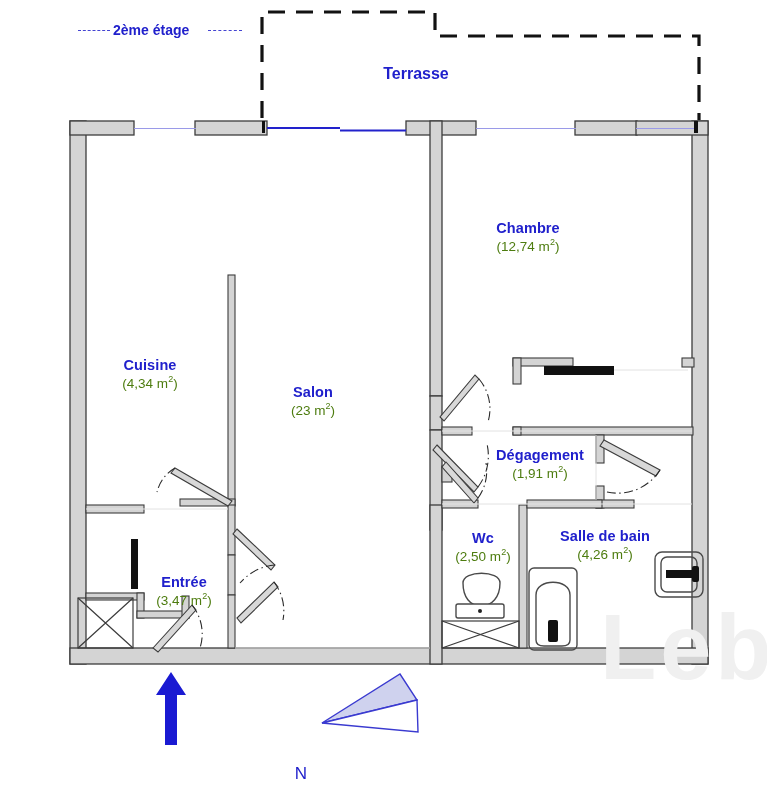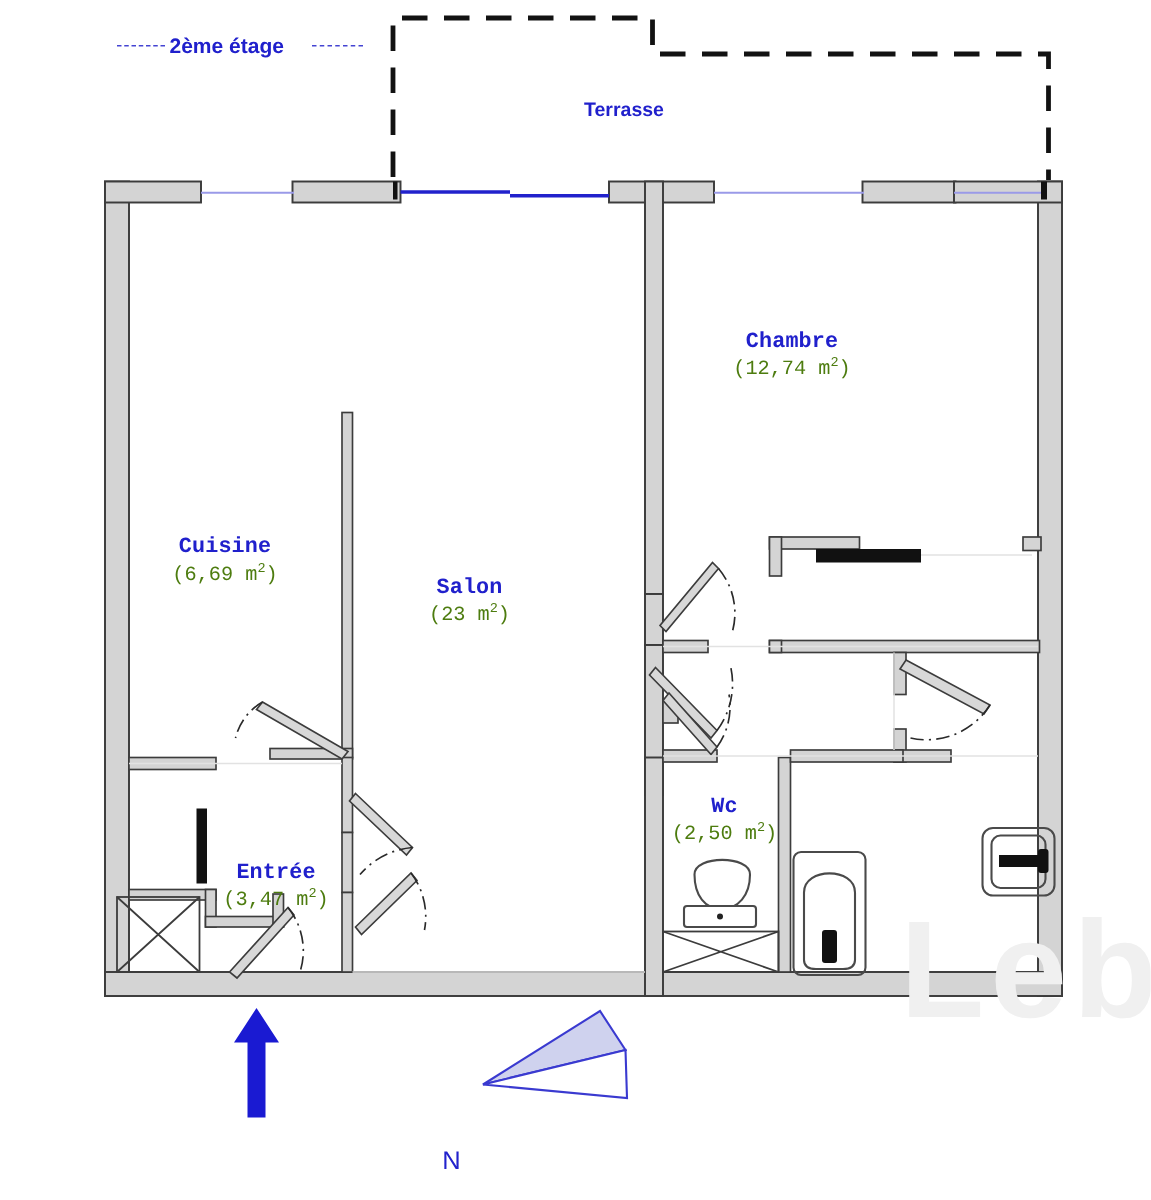--- a/index.html
+++ b/index.html
@@ -33,21 +33,20 @@
     width: 767px;
     height: 800px;
     pointer-events: none;
   }
   .room-label {
     position: absolute;
     text-align: center;
     transform: translate(-50%, 0);
     white-space: nowrap;
     line-height: 1.25;
-    font-family: Liberation Mono, monospace;
   }
   .room-name {
     display: block;
     color: #2020cc;
     font-weight: bold;
     font-size: 14.5px;
     letter-spacing: 0.1px;
   }
   .room-area {
     display: block;
@@ -63,21 +62,21 @@
     position: absolute;
     color: #2020cc;
     font-weight: bold;
     font-size: 14px;
     white-space: nowrap;
   }
   .terrace-title {
     position: absolute;
     color: #2020cc;
     font-weight: bold;
-    font-size: 13px;
+    font-size: 16px;
     white-space: nowrap;
     transform: translate(-50%, 0);
   }
   .north-letter {
     position: absolute;
     color: #2222cc;
     font-size: 17px;
     font-weight: normal;
     transform: translate(-50%, 0);
   }
@@ -289,39 +288,47 @@
   <div class="label-layer">
 
     <div class="dash-rule" style="left:78px; top:30px; width:32px;"></div>
     <div class="floor-title" style="left:113px; top:22px;">2ème étage</div>
     <div class="dash-rule" style="left:208px; top:30px; width:34px;"></div>
 
     <div class="terrace-title" style="left:416px; top:65px;">Terrasse</div>
 
     <div class="room-label" style="left: 150px; top: 328px; margin-top: 28px;">
       <span class="room-name">Cuisine</span>
-      <span class="room-area"><span>(6,69 m</span><span class="sup">2</span><span>)</span></span>
+      <span class="room-area"><span>(4,34 m</span><span class="sup">2</span><span>)</span></span>
     </div>
 
     <div class="room-label" style="left: 313px; top: 383px;">
       <span class="room-name">Salon</span>
       <span class="room-area"><span>(23 m</span><span class="sup">2</span><span>)</span></span>
     </div>
 
     <div class="room-label" style="left: 528px; top: 219px;">
       <span class="room-name">Chambre</span>
       <span class="room-area"><span>(12,74 m</span><span class="sup">2</span><span>)</span></span>
     </div>
 
+    <div class="room-label" style="left: 540px; top: 446px;">
+      <span class="room-name">Dégagement</span>
+      <span class="room-area"><span>(1,91 m</span><span class="sup">2</span><span>)</span></span>
+    </div>
 
     <div class="room-label" style="left: 483px; top: 529px; text-align: center;">
       <span class="room-name">Wc</span>
       <span class="room-area"><span>(2,50 m</span><span class="sup">2</span><span>)</span></span>
     </div>
 
+    <div class="room-label" style="left: 605px; top: 527px;">
+      <span class="room-name">Salle de bain</span>
+      <span class="room-area"><span>(4,26 m</span><span class="sup">2</span><span>)</span></span>
+    </div>
 
     <div class="room-label" style="left: 184px; top: 541px; margin-top: 32px;">
       <span class="room-name">Entrée</span>
       <span class="room-area"><span>(3,47 m</span><span class="sup">2</span><span>)</span></span>
     </div>
 
     <div class="north-letter" style="left:301px; top:764px;">N</div>
 
     <div class="watermark" style="left:600px; top:595px;">Leb</div>
   </div>

